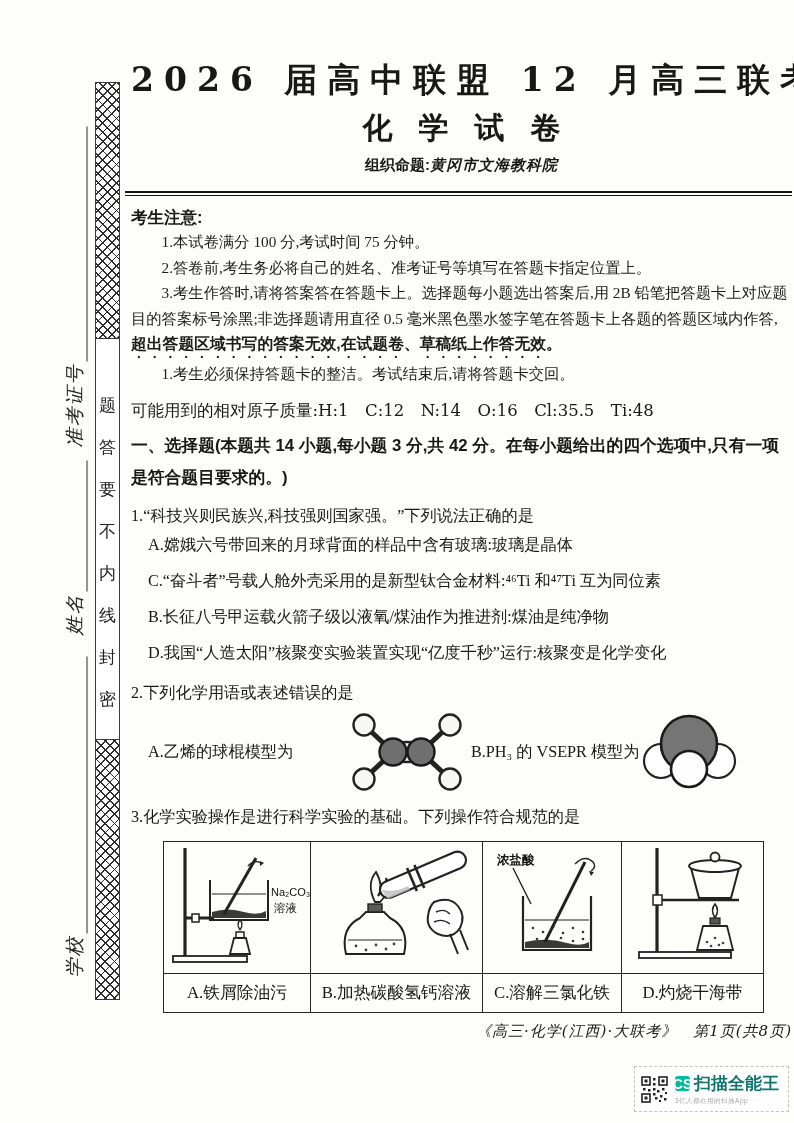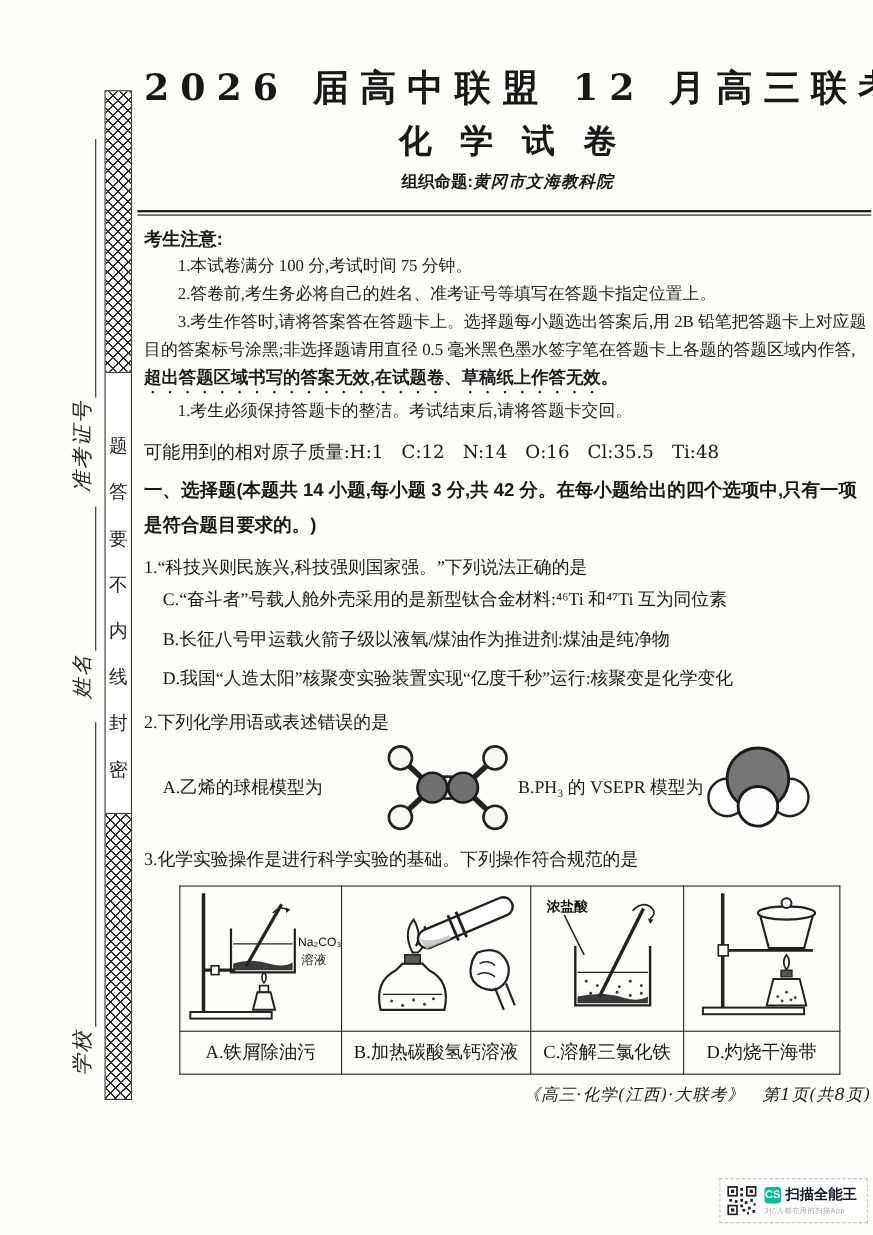--- a/index.html
+++ b/index.html
@@ -66,23 +66,23 @@
   .q3table .labcell { height:39px; text-align:center; font-size:16.8px; }
   .w-a{width:147px;} .w-b{width:172px;} .w-c{width:139px;} .w-d{width:142px;}
   .footer { text-align:right; margin-top:9px; font-size:15px;
     font-family:"DejaVu Serif", serif; font-style:italic; letter-spacing:1px; }
   
   .wm { position:absolute; right:5px; bottom:11px; border:1px dashed #c4c4c4;
     background:#fff; padding:5px 9px 5px 6px; display:flex; align-items:center; gap:7px; }
   .wm-right { display:flex; flex-direction:column; gap:2px; }
   .wm-row { display:flex; align-items:center; gap:4px; }
   .cs-badge { width:15px; height:15px; background:#00bc9a; border-radius:3px; color:#fff;
-    font-family:"Liberation Sans", sans-serif; font-weight:700; font-size:10px;
+    font-family:"Liberation Sans", sans-serif; font-weight:700; font-size:14px;
     display:flex; align-items:center; justify-content:center; }
-  .wm-brand { font-family:"Liberation Sans", sans-serif; font-weight:700; font-size:13px; color:#0f172a; }
+  .wm-brand { font-family:"Liberation Sans", sans-serif; font-weight:700; font-size:17px; color:#0f766e; }
   .wm-tag { font-family:"Liberation Sans", sans-serif; font-size:6.5px; color:#a8a8a8; letter-spacing:.5px; }
   svg text { font-family:"Liberation Sans", sans-serif; }
 </style>
 </head>
 <body>
 
 <div class="seal-column">
   <div class="hatch top"></div>
   <div class="seal-text">题<br>答<br>要<br>不<br>内<br>线<br>封<br>密</div>
   <div class="hatch bottom"></div>
@@ -117,20 +117,21 @@
     <p><span>3.考生作答时,请将答案答在答题卡上。选择题每小题选出答案后,用 2B 铅笔把答题卡上对应题目的答案标号涂黑;非选择题请用直径 0.5 毫米黑色墨水签字笔在答题卡上各题的答题区域内作答,</span><strong class="em-dots">超出答题区域书写的答案无效,在试题卷、草稿纸上作答无效。</strong></p>
     <p>1.考生必须保持答题卡的整洁。考试结束后,请将答题卡交回。</p>
   </div>
 
   <div class="masses">可能用到的相对原子质量:H:1　C:12　N:14　O:16　Cl:35.5　Ti:48</div>
 
   <div class="sec-head">一、选择题(本题共 14 小题,每小题 3 分,共 42 分。在每小题给出的四个选项中,只有一项是符合题目要求的。)</div>
 
   <div>
     <div class="stem">1.“科技兴则民族兴,科技强则国家强。”下列说法正确的是</div>
+    <div class="opt">A.嫦娥六号带回来的月球背面的样品中含有玻璃:玻璃是晶体</div>
     <div class="opt">C.“奋斗者”号载人舱外壳采用的是新型钛合金材料:⁴⁶Ti 和⁴⁷Ti 互为同位素</div>
     <div class="opt">B.长征八号甲运载火箭子级以液氧/煤油作为推进剂:煤油是纯净物</div>
     <div class="opt">D.我国“人造太阳”核聚变实验装置实现“亿度千秒”运行:核聚变是化学变化</div>
   </div>
 
   <div>
     <div class="stem">2.下列化学用语或表述错误的是</div>
     <div class="q2row">
       <div class="q2a">
         <span class="optlabel">A.乙烯的球棍模型为</span>

